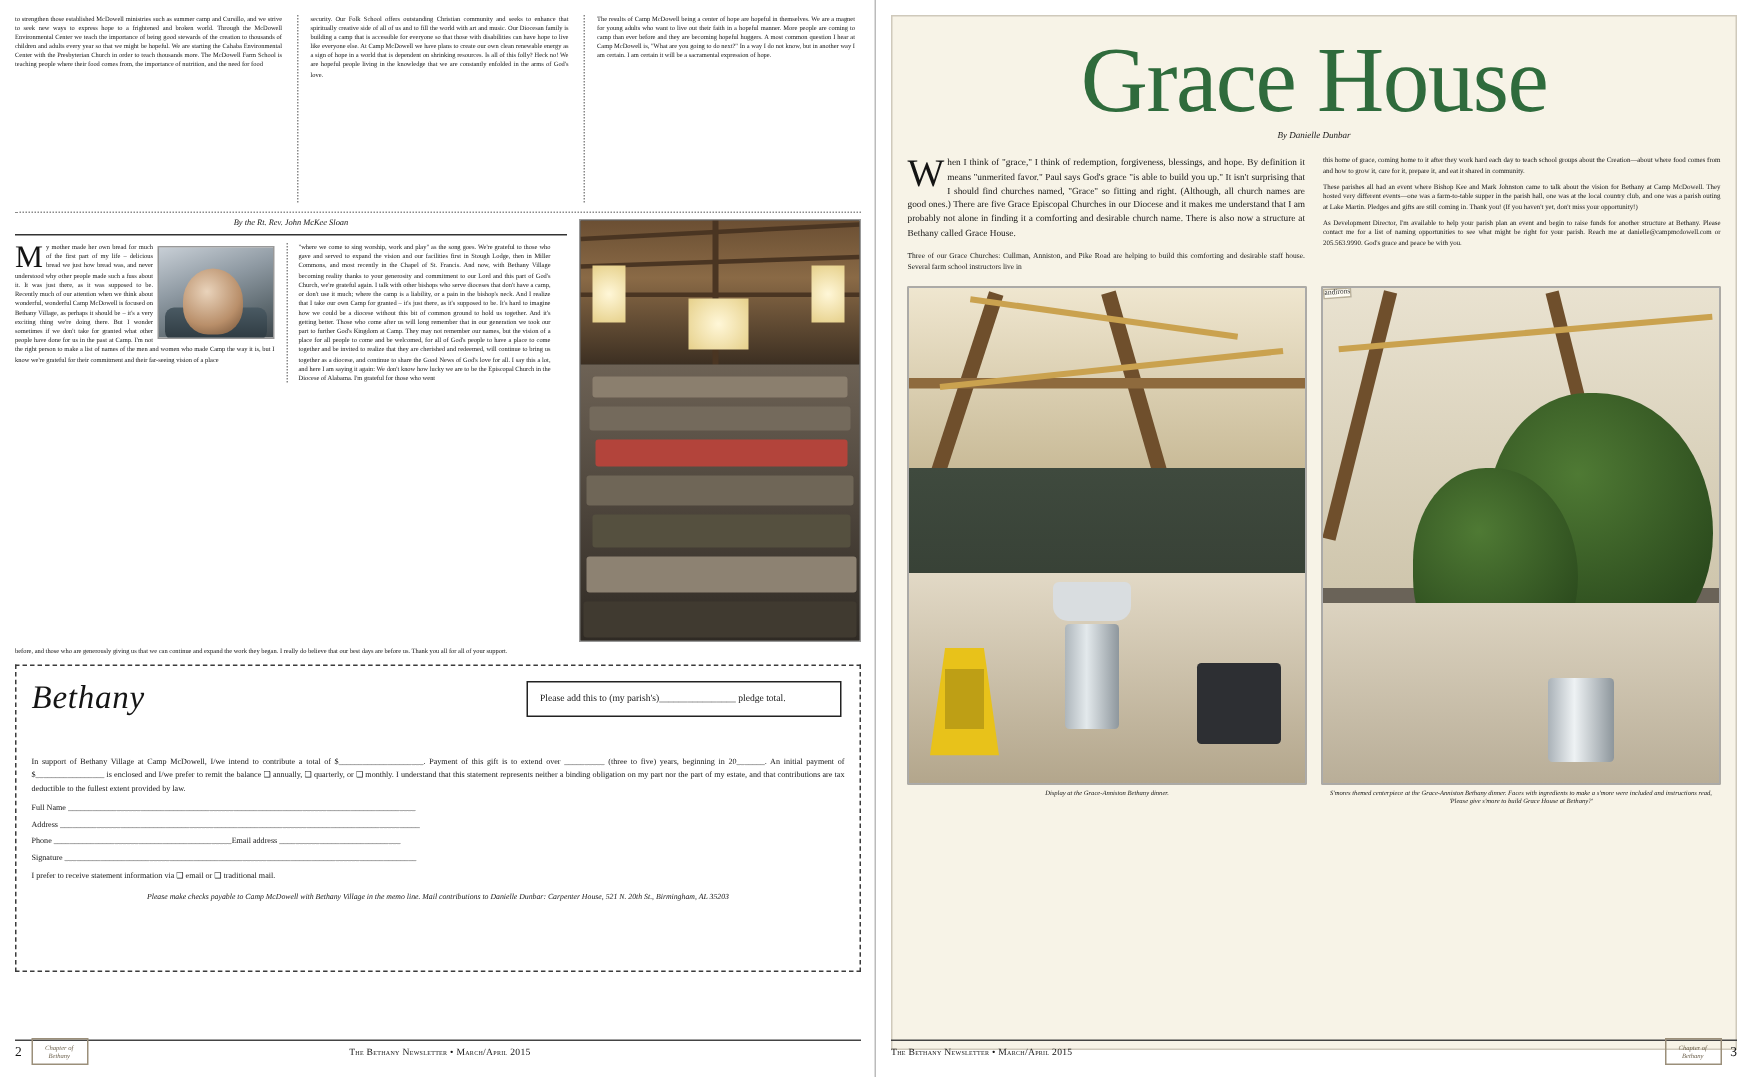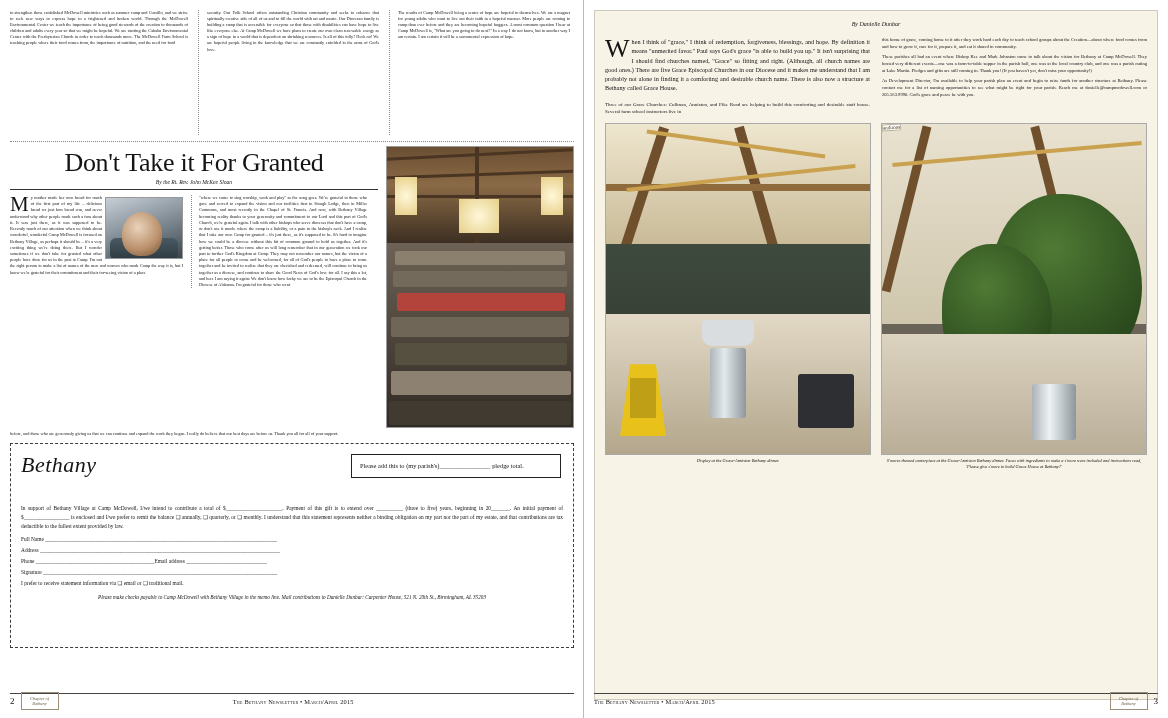--- a/index.html
+++ b/index.html
@@ -89,21 +89,20 @@
     <div class="top-cols">
       <div class="top-col c1">to strengthen those established McDowell ministries such as summer camp and Cursillo, and we strive to seek new ways to express hope to a frightened and broken world. Through the McDowell Environmental Center we teach the importance of being good stewards of the creation to thousands of children and adults every year so that we might be hopeful. We are starting the Cahaba Environmental Center with the Presbyterian Church in order to teach thousands more. The McDowell Farm School is teaching people where their food comes from, the importance of nutrition, and the need for food</div>
       <div class="top-col c2">security. Our Folk School offers outstanding Christian community and seeks to enhance that spiritually creative side of all of us and to fill the world with art and music. Our Diocesan family is building a camp that is accessible for everyone so that those with disabilities can have hope to live like everyone else. At Camp McDowell we have plans to create our own clean renewable energy as a sign of hope in a world that is dependent on shrinking resources. Is all of this folly? Heck no! We are hopeful people living in the knowledge that we are constantly enfolded in the arms of God's love.</div>
       <div class="top-col c3">The results of Camp McDowell being a center of hope are hopeful in themselves. We are a magnet for young adults who want to live out their faith in a hopeful manner. More people are coming to camp than ever before and they are becoming hopeful huggers. A most common question I hear at Camp McDowell is, "What are you going to do next?" In a way I do not know, but in another way I am certain. I am certain it will be a sacramental expression of hope.</div>
     </div>
 
     <hr class="hr-dots">
 
     <div style="display:flex;gap:8px;">
       <div style="width:376px;">
-        <div class="headline">Don't Take it For Granted</div>
         <div class="byline">By the Rt. Rev. John McKee Sloan</div>
         <hr class="rule-full">
         <div class="mid-wrap">
           <div class="mid-col">
             <span class="dropcap">M</span>
             <div class="photo-portrait"></div>
             <span>y mother made her own bread for much of the first part of my life – delicious bread we just how bread was, and never understood why other people made such a fuss about it.  It was just there, as it was supposed to be.
 
 Recently much of our attention when we think about wonderful, wonderful Camp McDowell is focused on Bethany Village, as perhaps it should be – it's a very exciting thing we're doing there.  But I wonder sometimes if we don't take for granted what other people have done for us in the past at Camp.  I'm not the right person to make a list of names of the men and women who made Camp the way it is, but I know we're grateful for their commitment and their far-seeing vision of a place</span>
           </div>
@@ -164,20 +163,21 @@
       <div class="foot-center">The Bethany Newsletter • March/April 2015</div>
       <div style="width:46px;"></div>
     </div>
   </div>
 
   <div class="gutter"></div>
 
   <div class="page page-right">
     <div class="rp-inner">
 
+      <div class="gh-title">Grace House</div>
       <div class="gh-byline">By Danielle Dunbar</div>
 
       <div class="gh-cols">
         <div class="gh-col">
           <span class="gh-drop">W</span>
           <span>hen I think of "grace," I think of redemption, forgiveness, blessings, and hope.  By definition it means "unmerited favor."  Paul says God's grace "is able to build you up."  It isn't surprising that I should find churches named, "Grace" so fitting and right.  (Although, all church names are good ones.)  There are five Grace Episcopal Churches in our Diocese and it makes me understand that I am probably not alone in finding it a comforting and desirable church name.  There is also now a structure at Bethany called Grace House.</span>
           <div class="gh-note">Three of our Grace Churches: Cullman, Anniston, and Pike Road are helping to build this comforting and desirable staff house.  Several farm school instructors live in</div>
         </div>
         <div class="gh-col small">
           <div>this home of grace, coming home to it after they work hard each day to teach school groups about the Creation—about where food comes from and how to grow it, care for it, prepare it, and eat it shared in community.</div>

